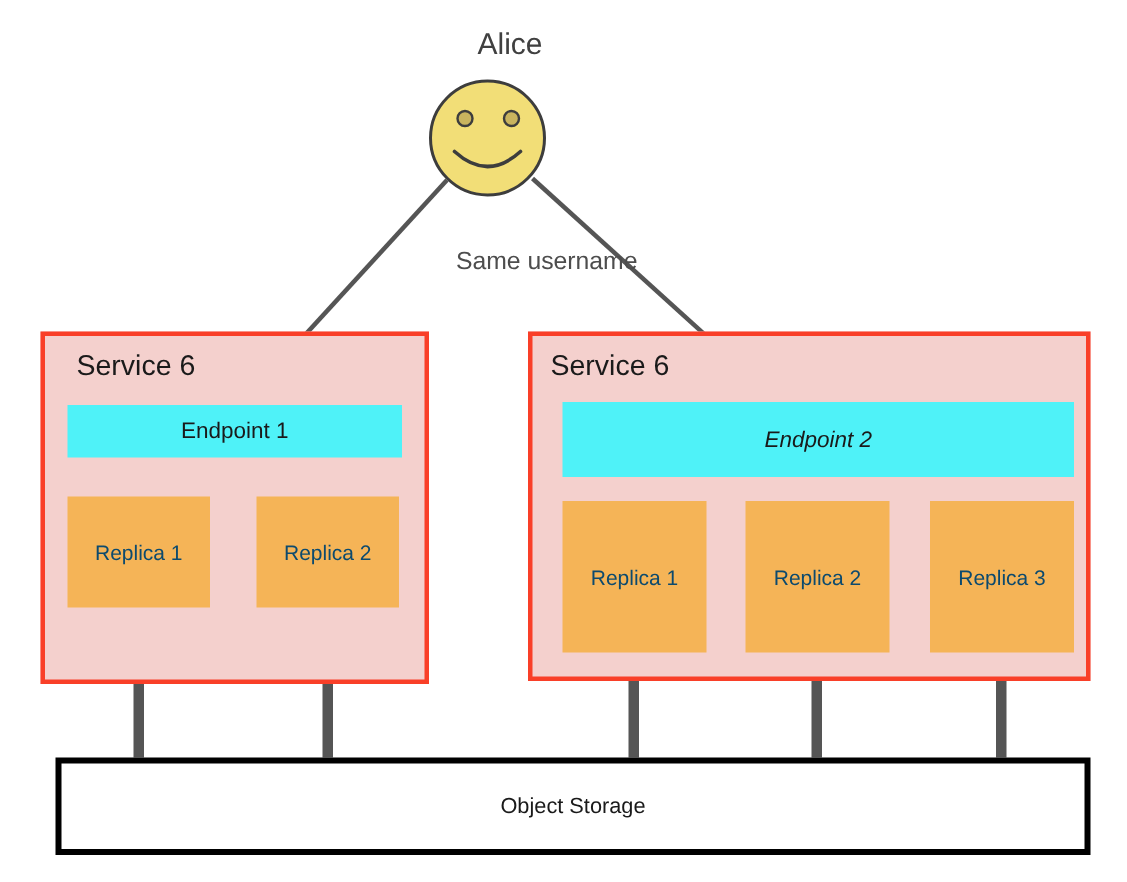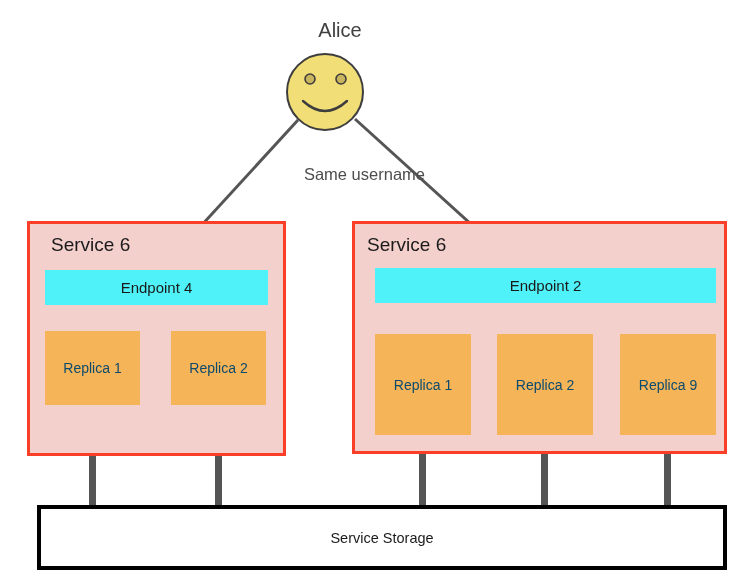--- a/index.html
+++ b/index.html
@@ -68,21 +68,21 @@
   .endpoint-bar {
     background: #4ff2f8;
     display: flex;
     align-items: center;
     justify-content: center;
     font-size: 15px;
     color: #1a1a1a;
     box-sizing: border-box;
   }
   #endpoint-1 { left: 45px; top: 270px; width: 223px; height: 35px; }
-  #endpoint-2 { left: 375px; top: 268px; width: 341px; height: 35px; }
+  #endpoint-2 { left: 375px; top: 268px; width: 341px; height: 50px; font-style: italic; }
 
   
   .replica-box {
     background: #f5b457;
     display: flex;
     align-items: center;
     justify-content: center;
     font-size: 14px;
     color: #0c4a6e;
     box-sizing: border-box;
@@ -147,26 +147,26 @@
 </svg>
 
 <div class="abs" id="alice-label">Alice</div>
 
 <div class="abs" id="arrow-caption">
   <div>Same username</div>
 </div>
 
 <div class="abs service-box" id="service-1-box"></div>
 <div class="service-title" id="service-1-title">Service 6</div>
-<div class="abs endpoint-bar" id="endpoint-1">Endpoint 4</div>
+<div class="abs endpoint-bar" id="endpoint-1">Endpoint 1</div>
 <div class="abs replica-box" id="s1-replica-1">Replica 1</div>
 <div class="abs replica-box" id="s1-replica-2">Replica 2</div>
 
 <div class="abs service-box" id="service-2-box"></div>
 <div class="service-title" id="service-2-title">Service 6</div>
 <div class="abs endpoint-bar" id="endpoint-2">Endpoint 2</div>
 <div class="abs replica-box" id="s2-replica-1">Replica 1</div>
 <div class="abs replica-box" id="s2-replica-2">Replica 2</div>
-<div class="abs replica-box" id="s2-replica-3">Replica 9</div>
+<div class="abs replica-box" id="s2-replica-3">Replica 3</div>
 
 <div class="abs" id="object-storage-box">
-  <span id="object-storage-label">Service Storage</span>
+  <span id="object-storage-label">Object Storage</span>
 </div>
 
 </body></html>

